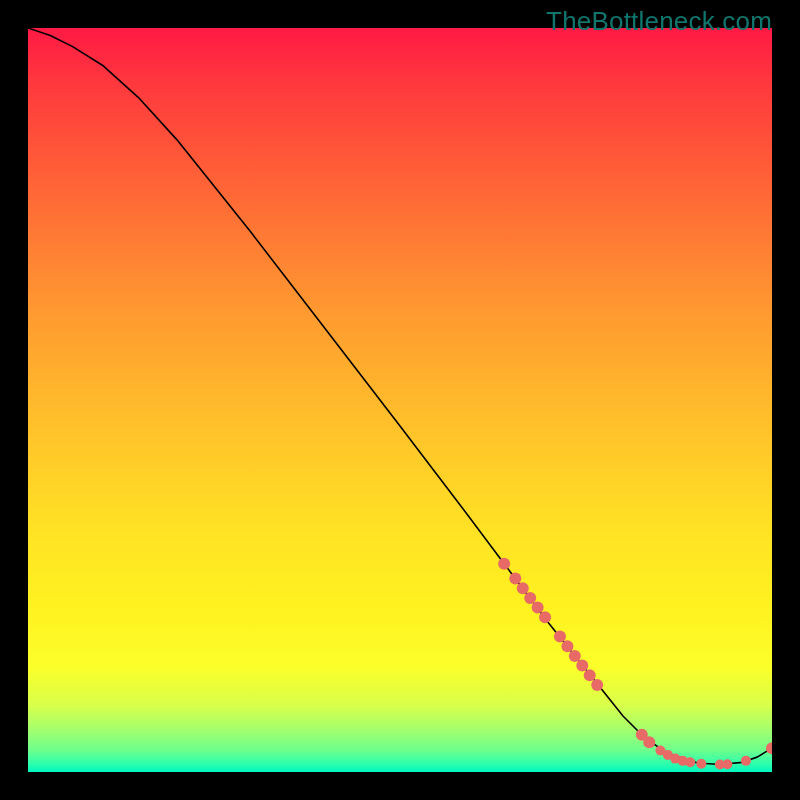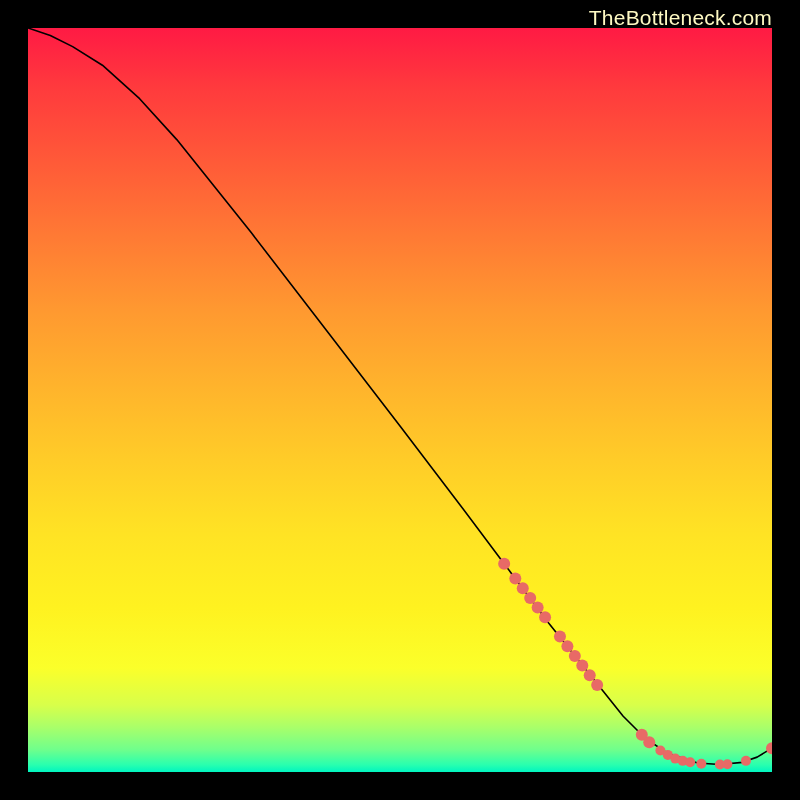--- a/index.html
+++ b/index.html
@@ -39,22 +39,22 @@
       #a9ff6a 94%,
       #6fff8c 97%,
       #2affae 99%,
       #00f5c0 100%
     );
   }
   .watermark {
     position: absolute;
     top: 6px;
     right: 28px;
-    color: #fef9c3;
-    font-size: 21px;
+    color: #0f766e;
+    font-size: 26px;
     letter-spacing: 0.2px;
     font-weight: 400;
   }
   svg.overlay {
     position: absolute;
     left: 28px;
     top: 28px;
     width: 744px;
     height: 744px;
   }

